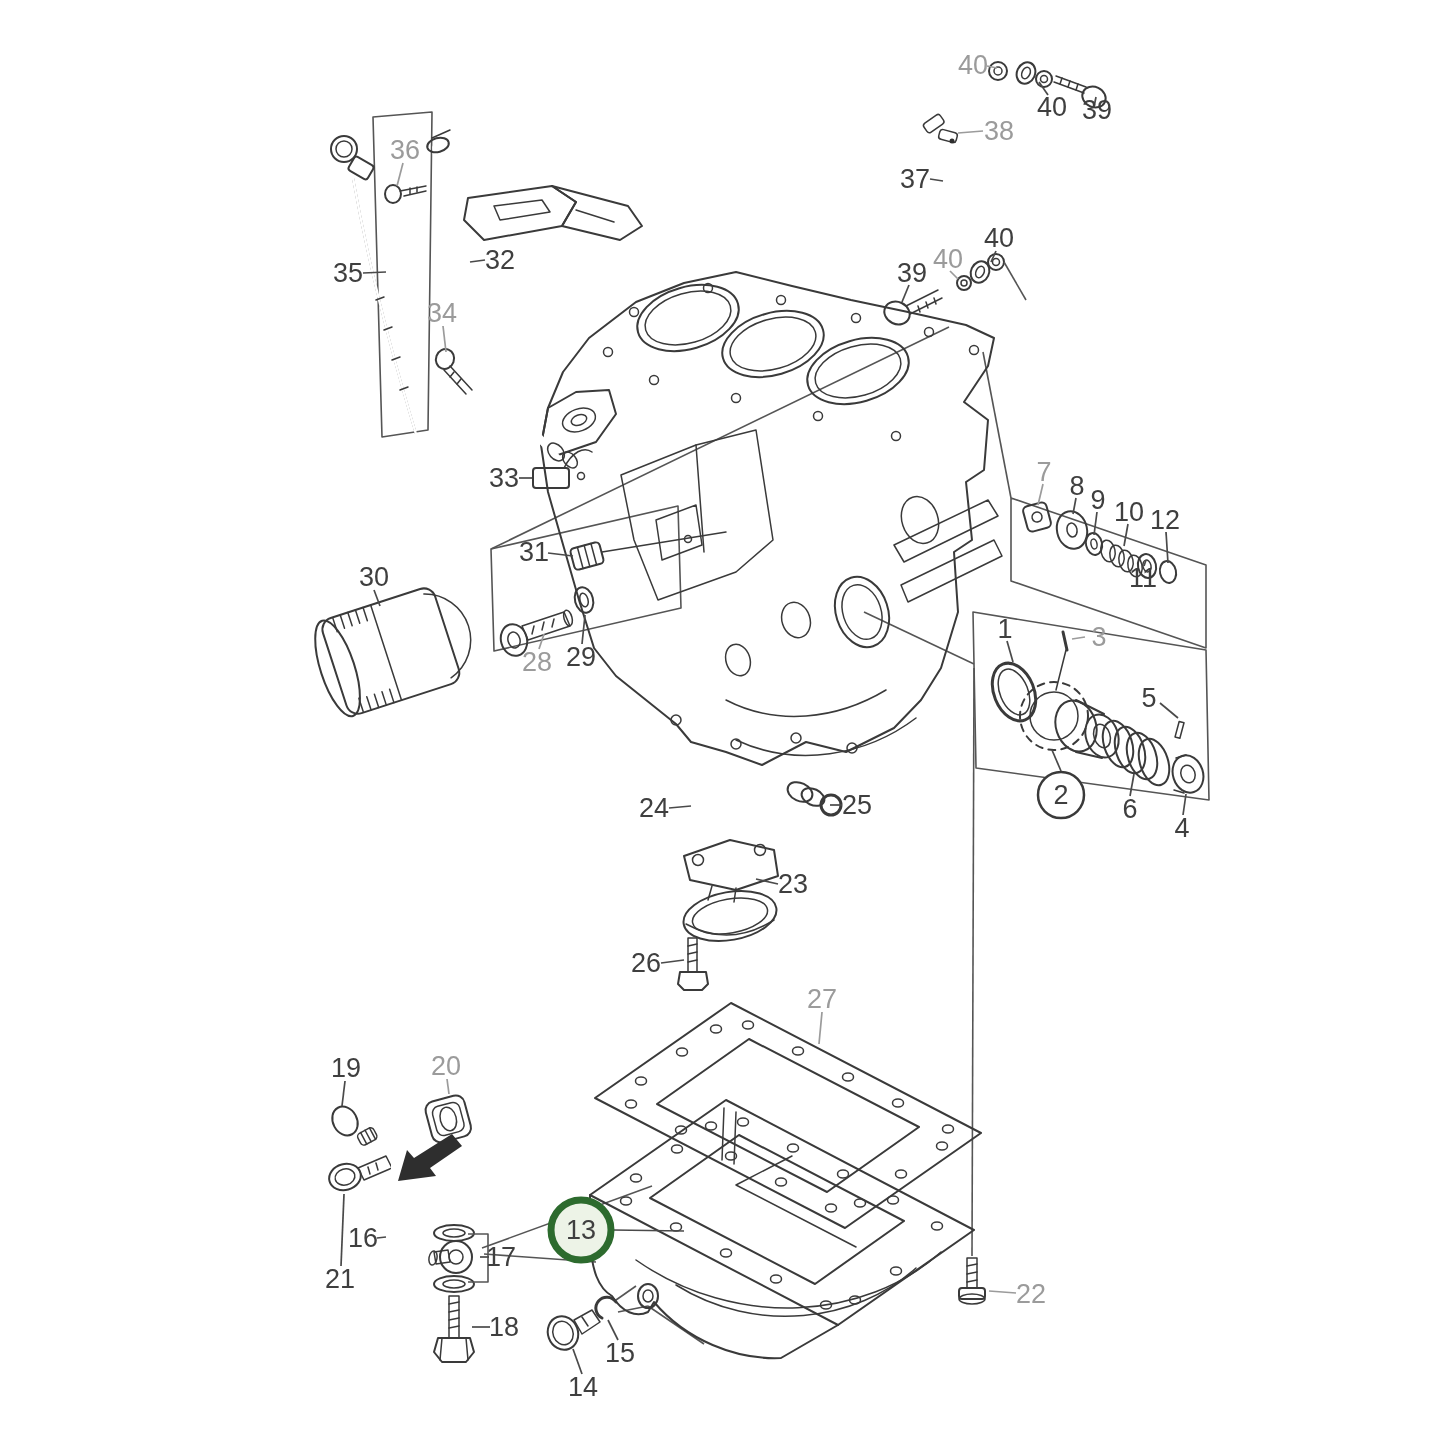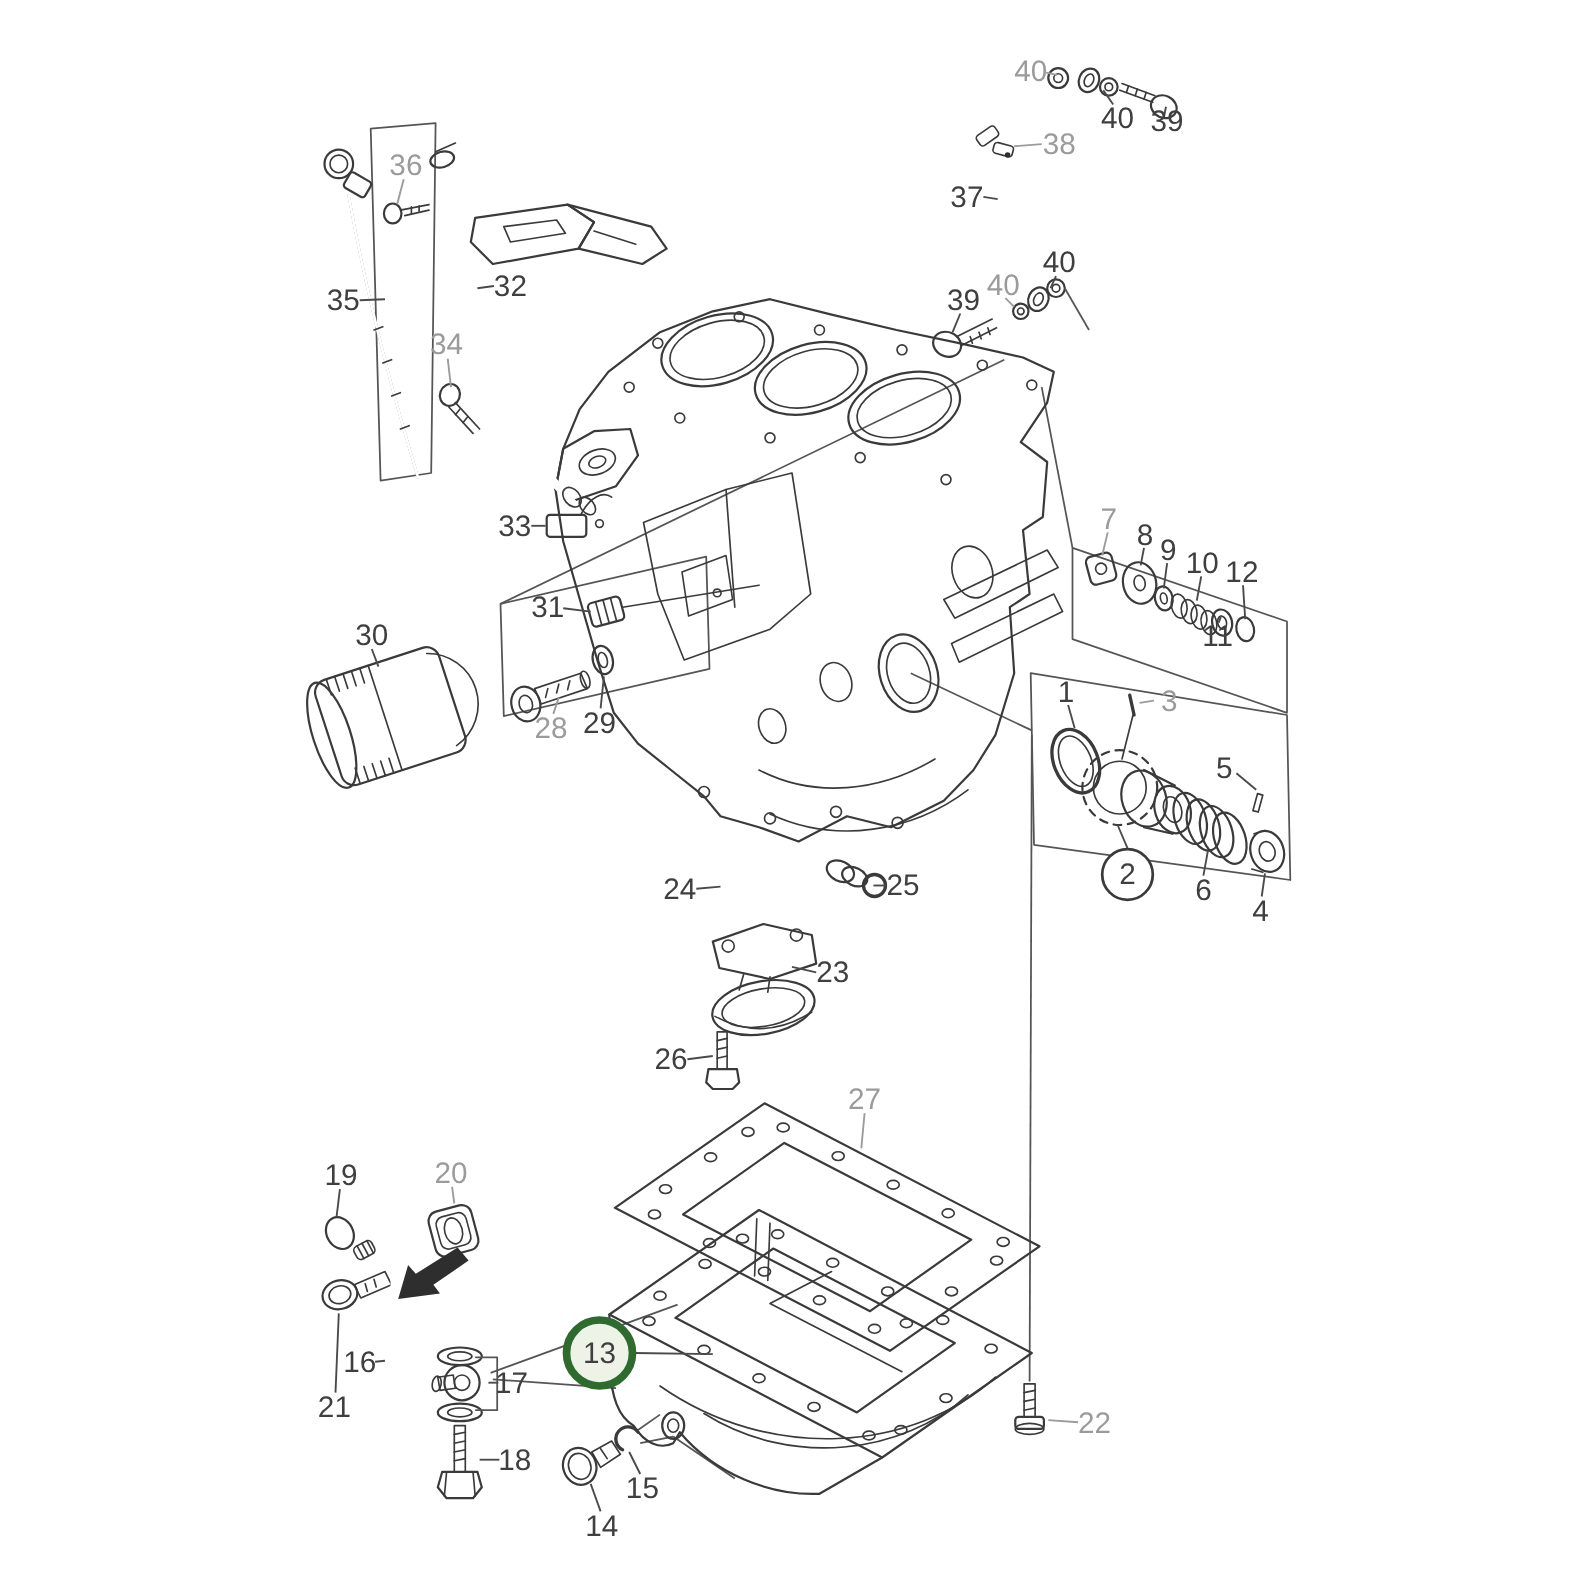--- a/index.html
+++ b/index.html
@@ -1,17 +1,17 @@
 <!DOCTYPE html>
 <html><head>
 <meta charset="utf-8">
 <style>
   html,body{margin:0;padding:0;background:#fff;}
   .stage{position:relative;width:1209px;height:1445px;background:#fff;overflow:hidden;
-         font-family:"Liberation Sans",sans-serif;}
+         font-family:"Liberation Sans",sans-serif;margin-left:36px;}
   svg{position:absolute;left:0;top:0;}
   .ln{fill:none;stroke:#3a3a3a;stroke-width:2;stroke-linecap:round;stroke-linejoin:round;}
   .ln15{fill:none;stroke:#3a3a3a;stroke-width:1.5;stroke-linecap:round;stroke-linejoin:round;}
   .ln3{fill:none;stroke:#3a3a3a;stroke-width:3;stroke-linecap:round;stroke-linejoin:round;}
   .frame{fill:none;stroke:#555;stroke-width:1.6;stroke-linejoin:round;}
   .wh{fill:none;stroke:#ffffff;stroke-linecap:round;stroke-linejoin:round;}
   .dark{fill:#2e2e2e;stroke:none;}
   .callout-text{font-family:"Liberation Sans",sans-serif;font-size:27px;}
 </style>
 </head>

